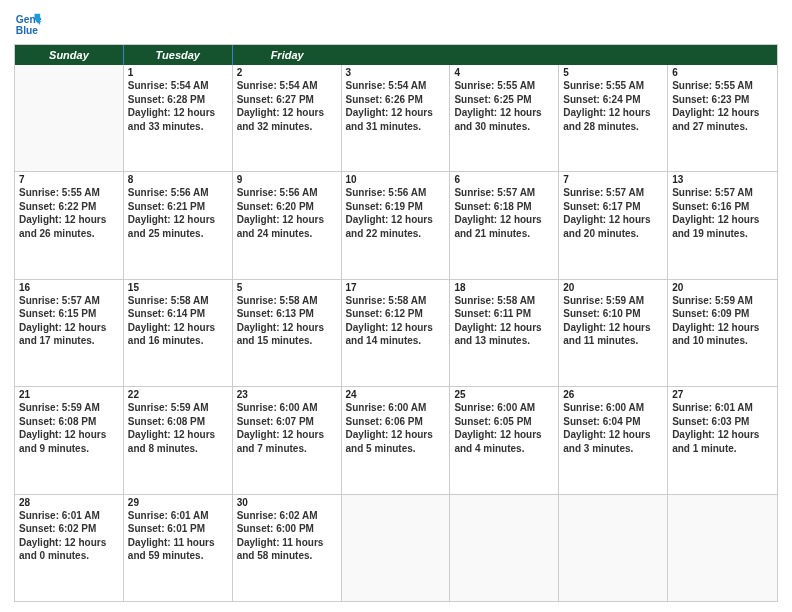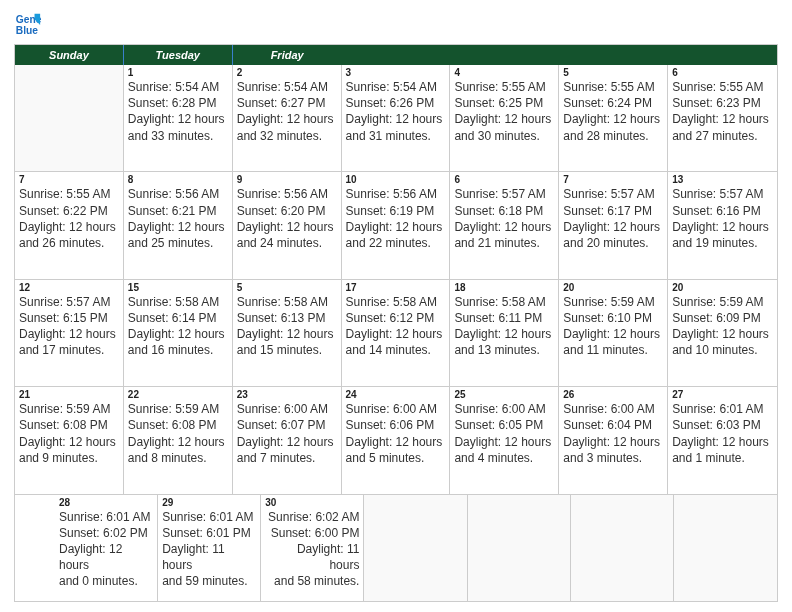--- a/index.html
+++ b/index.html
@@ -78,42 +78,43 @@
       flex: 1;
       display: flex;
       flex-direction: column;
     }
     .cal-row {
       display: grid;
       grid-template-columns: repeat(7, 1fr);
       flex: 1;
       border-bottom: 1px solid #ccc;
     }
-    .cal-row:last-child { border-bottom: none; margin-left: 40px; }
+    .cal-row:last-child { border-bottom: none; }
     .cal-cell {
       border-right: 1px solid #ccc;
       padding: 2px 4px;
       font-size: 8.5px;
       color: #333;
       vertical-align: top;
       min-height: 0;
     }
     .cal-cell:last-child { border-right: none; }
     .cal-cell.empty { background: #f9f9f9; }
     .day-num {
       font-size: 10px;
       font-weight: bold;
       color: #222;
       display: block;
       margin-bottom: 1px;
     }
     .cell-text {
-      font-size: 12px;
+      font-size: 10px;
       color: #333;
       line-height: 1.35;
+      font-weight: bold;
     }
   </style>
 </head>
 <body>
 
 <div class="page">
   <div class="header">
     <div class="logo">
       <svg class="logo-icon" viewBox="0 0 30 30" xmlns="http://www.w3.org/2000/svg">
         <text x="2" y="14" font-size="11" font-weight="bold" fill="#1a6bbf">General</text>
@@ -231,21 +232,21 @@
           <div class="cal-cell">
             <span class="day-num">13</span>
             <div class="cell-text" style="white-space: pre-line;">Sunrise: 5:57 AM
 Sunset: 6:16 PM
 Daylight: 12 hours
 and 19 minutes.</div>
           </div>
         </div>
         <div class="cal-row">
           <div class="cal-cell">
-            <span class="day-num">12</span>
+            <span class="day-num">16</span>
             <div class="cell-text" style="white-space: pre-line;">Sunrise: 5:57 AM
 Sunset: 6:15 PM
 Daylight: 12 hours
 and 17 minutes.</div>
           </div>
           <div class="cal-cell">
             <span class="day-num">15</span>
             <div class="cell-text" style="white-space: pre-line;">Sunrise: 5:58 AM
 Sunset: 6:14 PM
 Daylight: 12 hours
@@ -348,21 +349,21 @@
           </div>
           <div class="cal-cell">
             <span class="day-num">29</span>
             <div class="cell-text" style="white-space: pre-line;">Sunrise: 6:01 AM
 Sunset: 6:01 PM
 Daylight: 11 hours
 and 59 minutes.</div>
           </div>
           <div class="cal-cell">
             <span class="day-num">30</span>
-            <div class="cell-text" style="white-space: pre-line; text-align: right;">Sunrise: 6:02 AM
+            <div class="cell-text" style="white-space: pre-line;">Sunrise: 6:02 AM
 Sunset: 6:00 PM
 Daylight: 11 hours
 and 58 minutes.</div>
           </div>
           <div class="cal-cell empty"></div>
           <div class="cal-cell empty"></div>
           <div class="cal-cell empty"></div>
           <div class="cal-cell empty"></div>
         </div>
       </div>

